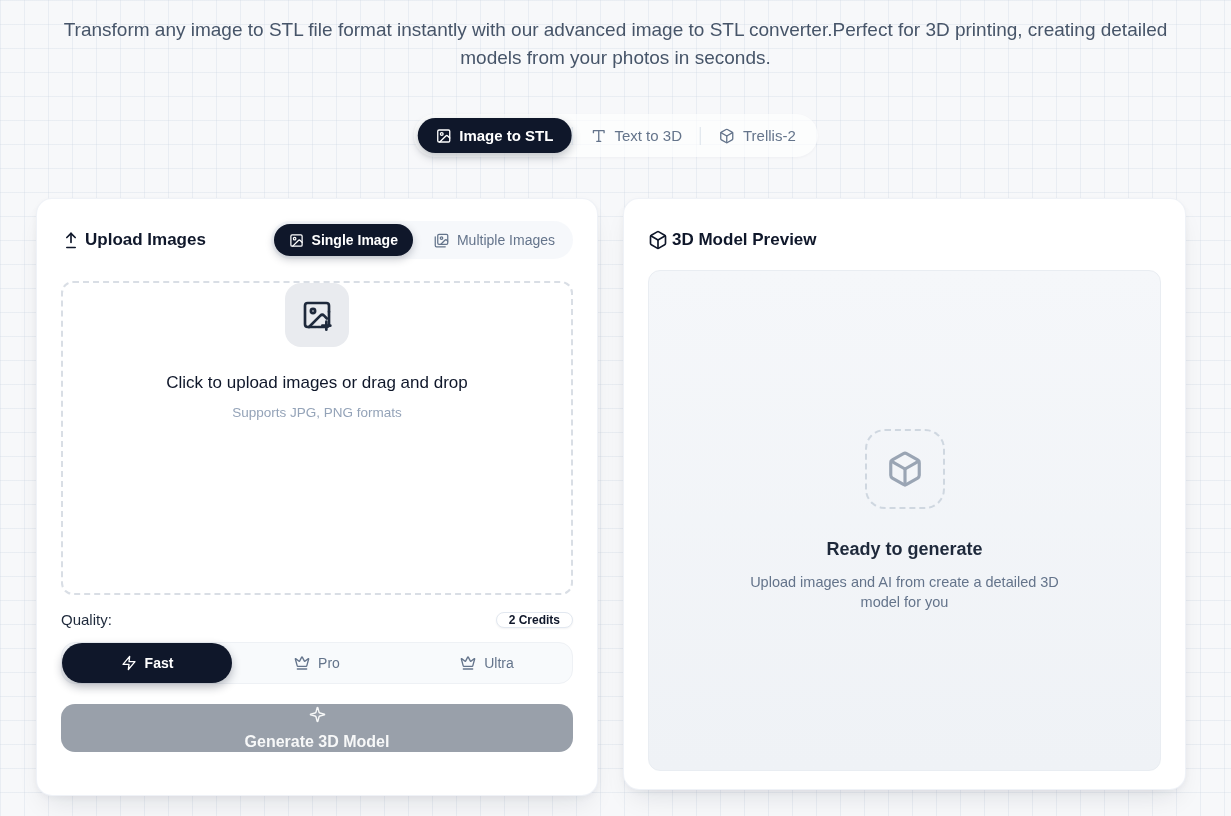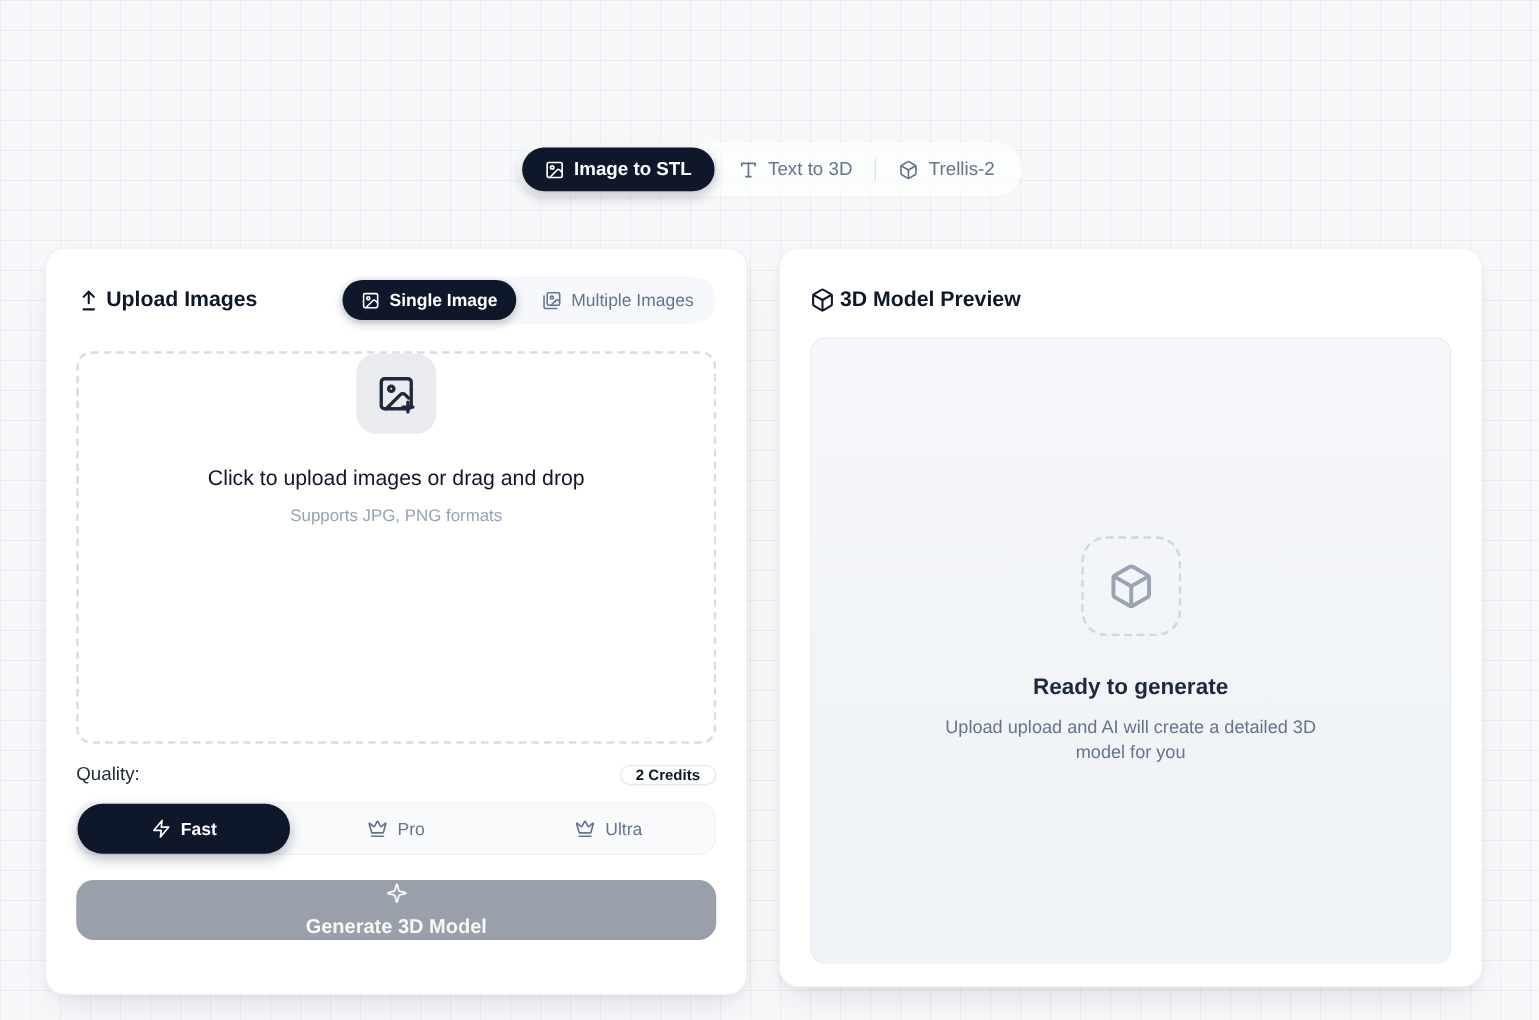--- a/index.html
+++ b/index.html
@@ -251,20 +251,21 @@
     line-height: 20px;
     color: #64748b;
     max-width: 330px;
   }
 </style>
 </head>
 <body>
 
 <div class="stage">
 
+  <p class="hero-desc">Transform any image to STL file format instantly with our advanced image to STL converter.Perfect for 3D printing, creating detailed models from your photos in seconds.</p>
 
   <div class="tabbar">
     <button class="tab active">
       <span class="icon">
         <svg width="16" height="16" viewBox="0 0 24 24" fill="none" stroke="currentColor" stroke-width="2" stroke-linecap="round" stroke-linejoin="round">
             <rect x="3" y="3" width="18" height="18" rx="2"></rect>
             <circle cx="9" cy="9" r="2"></circle>
             <path d="m21 15-3.086-3.086a2 2 0 0 0-2.828 0L6 21"></path>
           </svg>
       </span>
@@ -412,17 +413,17 @@
       <div class="pv-iconbox">
         <span class="icon">
           <svg width="38" height="38" viewBox="0 0 24 24" fill="none" stroke="currentColor" stroke-width="2" stroke-linecap="round" stroke-linejoin="round">
               <path d="M21 8a2 2 0 0 0-1-1.73l-7-4a2 2 0 0 0-2 0l-7 4A2 2 0 0 0 3 8v8a2 2 0 0 0 1 1.73l7 4a2 2 0 0 0 2 0l7-4A2 2 0 0 0 21 16Z"></path>
               <path d="m3.3 7 8.7 5 8.7-5"></path>
               <path d="M12 22V12"></path>
             </svg>
         </span>
       </div>
       <div class="pv-title">Ready to generate</div>
-      <div class="pv-sub">Upload upload and AI will create a detailed 3D model for you</div>
+      <div class="pv-sub">Upload images and AI from create a detailed 3D model for you</div>
     </div>
   </section>
 
 </div>
 
 </body></html>

